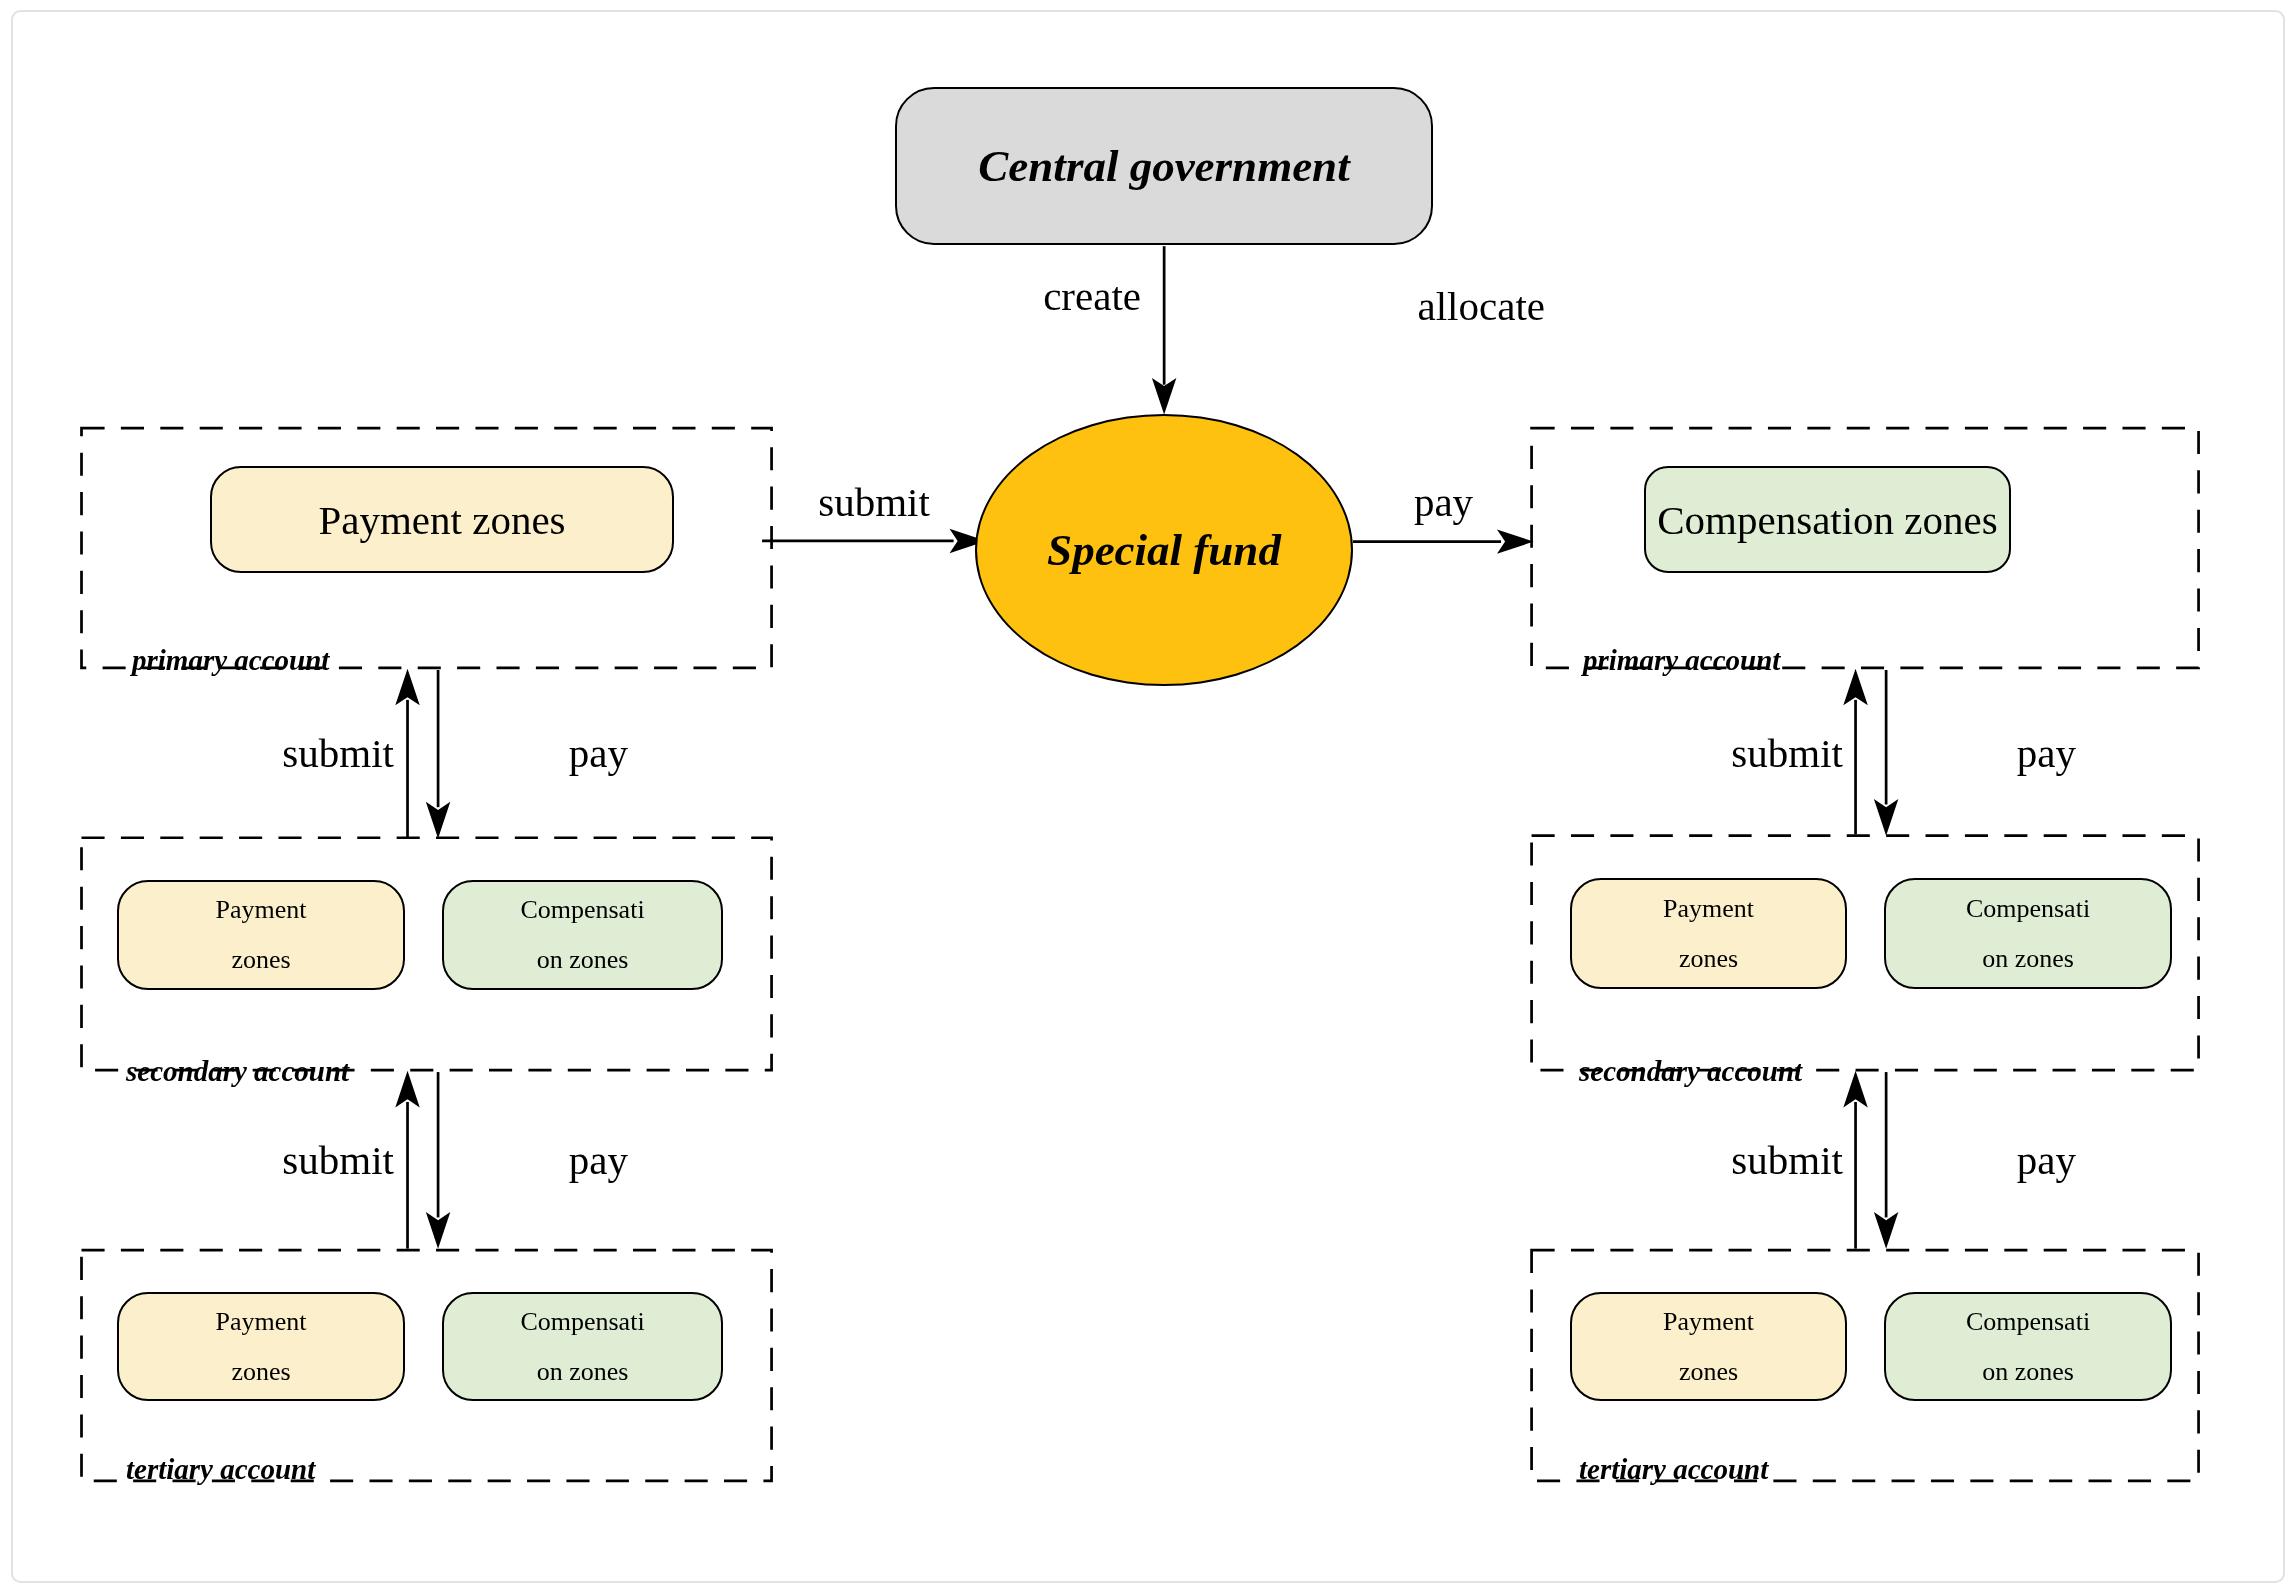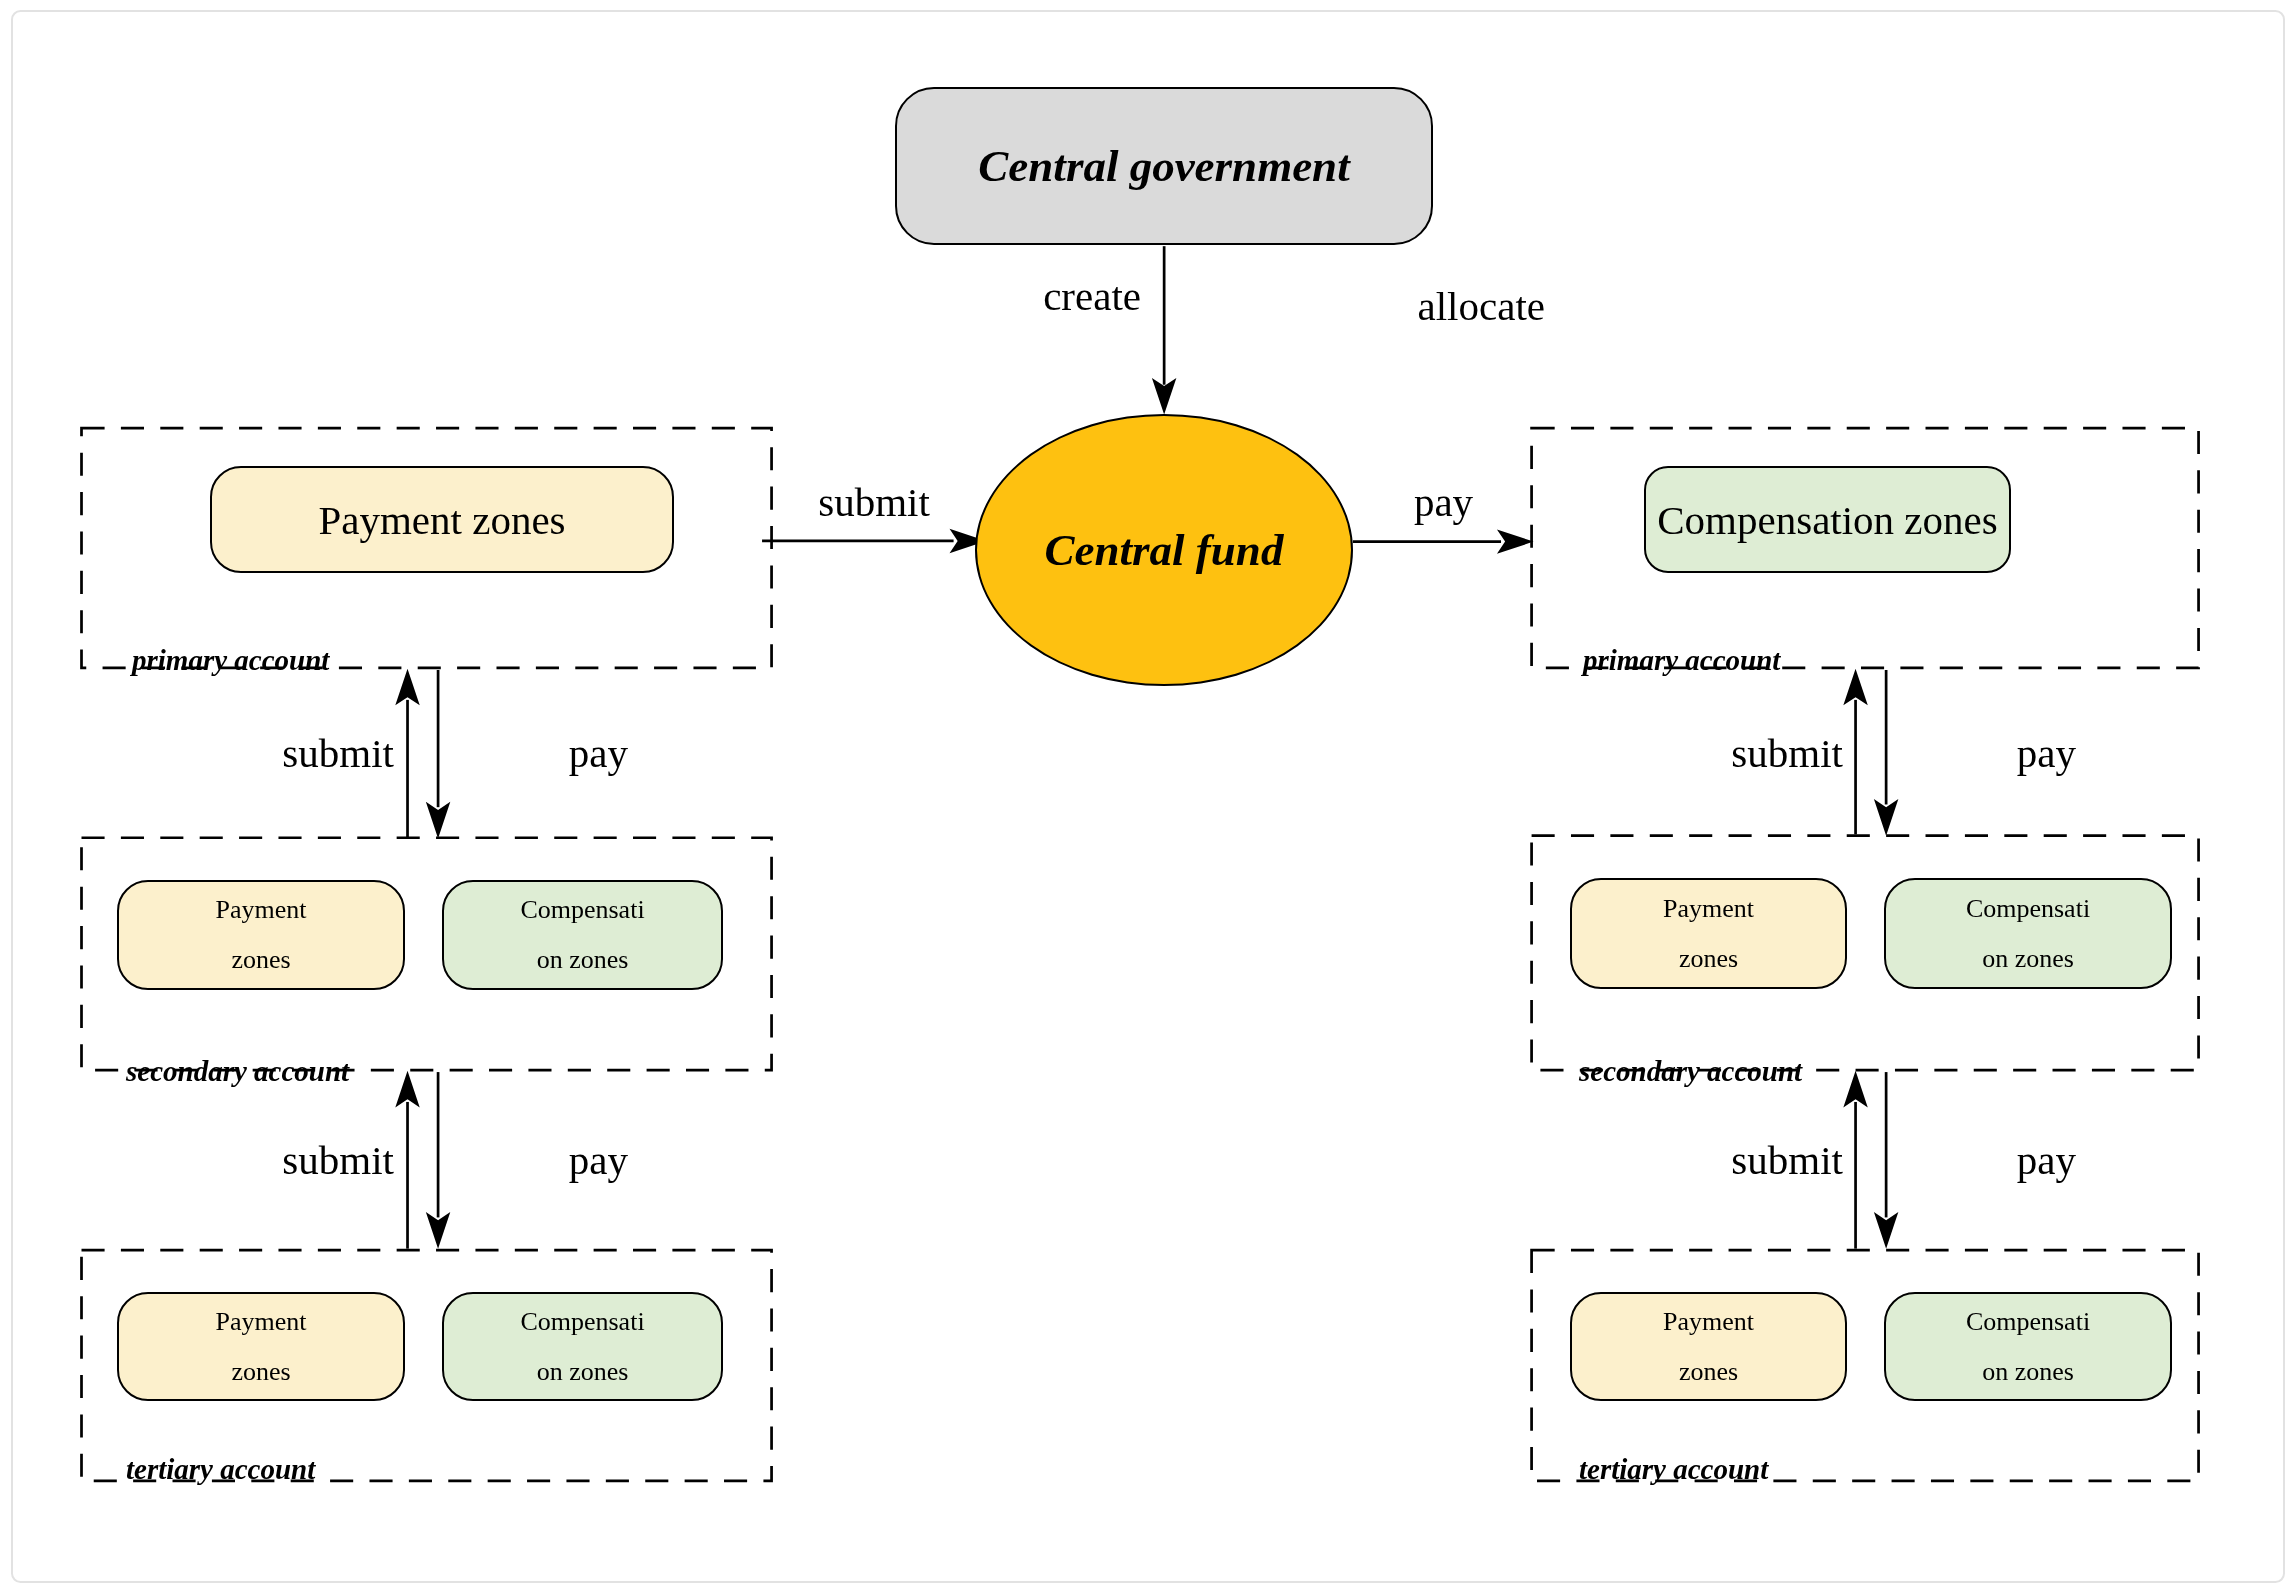--- a/index.html
+++ b/index.html
@@ -93,21 +93,21 @@
   </svg>
 
   <div class="node-rect gov">
     <span>Central government</span>
   </div>
 
   <div class="lbl t-right" style="left:842px; top:272px; width:299px;">create</div>
   <div class="lbl t-left" style="left:1192px; top:282px; width:353px;">allocate</div>
 
   <div class="node-rect fund">
-    <span>Central fund</span>
+    <span>Special fund</span>
   </div>
 
   <div class="lbl t-center" style="left:762px; top:478px; width:224px;">submit</div>
   <div class="lbl t-center" style="left:1353px; top:478px; width:181px;">pay</div>
 
   <div class="zone one-line cream" style="left:210px; top:466px; width:464px; height:107px;">
     <span>Payment zones</span>
   </div>
   <div class="acct" style="left:132px; top:596px;">primary account</div>
 

